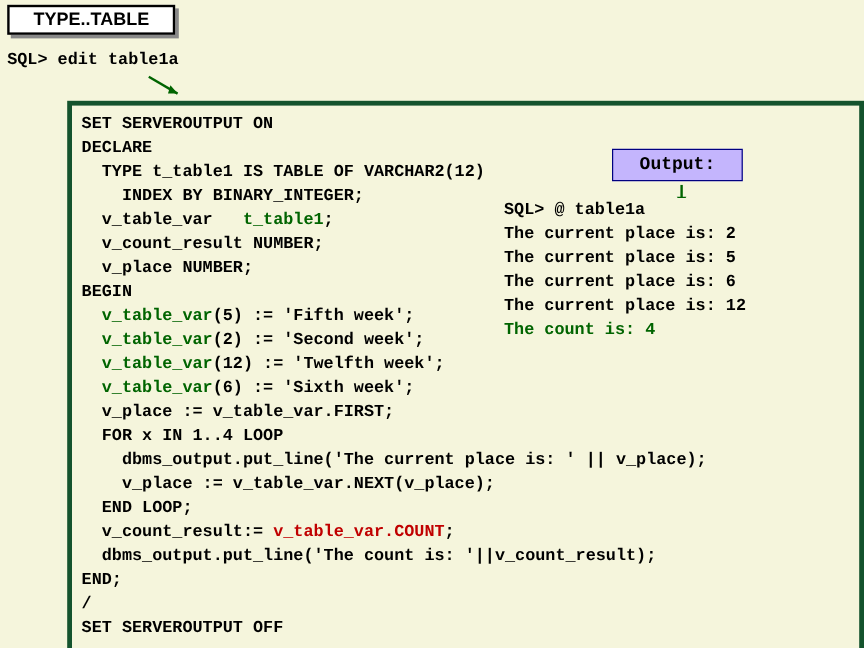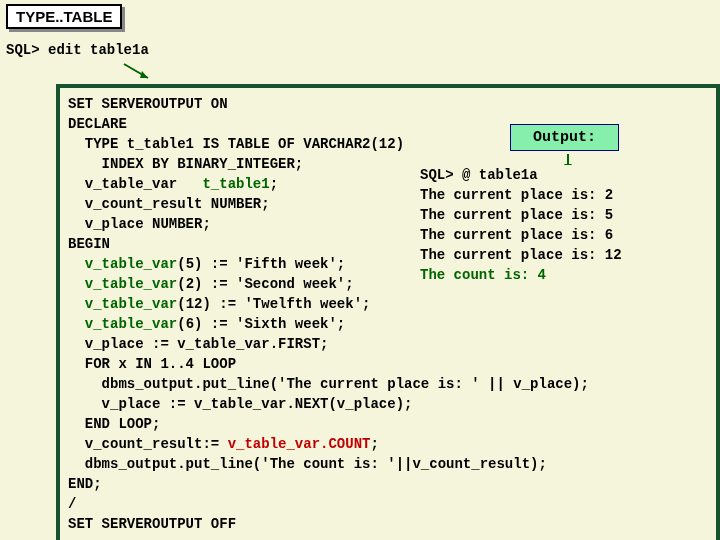--- a/index.html
+++ b/index.html
@@ -12,21 +12,21 @@
     font-size: 14px;
     position: relative;
   }
   .type-box {
     position: absolute;
     top: 4px;
     left: 6px;
     background: #fff;
     border: 2px solid #000;
     box-shadow: 3px 3px 0 #888;
-    padding: 2px 8px;
+    padding: 2px 20px;
     font-family: Arial, sans-serif;
     font-size: 15px;
     font-weight: bold;
   }
   .sql-line {
     position: absolute;
     top: 42px;
     left: 6px;
     font-family: "Courier New", monospace;
     font-weight: bold;
@@ -52,21 +52,21 @@
     line-height: 20px;
     white-space: pre;
   }
   .kw { color: #006400; }
   .red { color: #c00000; }
   .output-label {
     position: absolute;
     top: 124px;
     left: 510px;
     border: 1px solid #000080;
-    background: #86efac;
+    background: #c4b5fd;
     padding: 4px 22px;
     font-family: "Courier New", monospace;
     font-weight: bold;
     font-size: 15px;
   }
   .arrow2 {
     position: absolute;
     top: 154px;
     left: 560px;
   }

